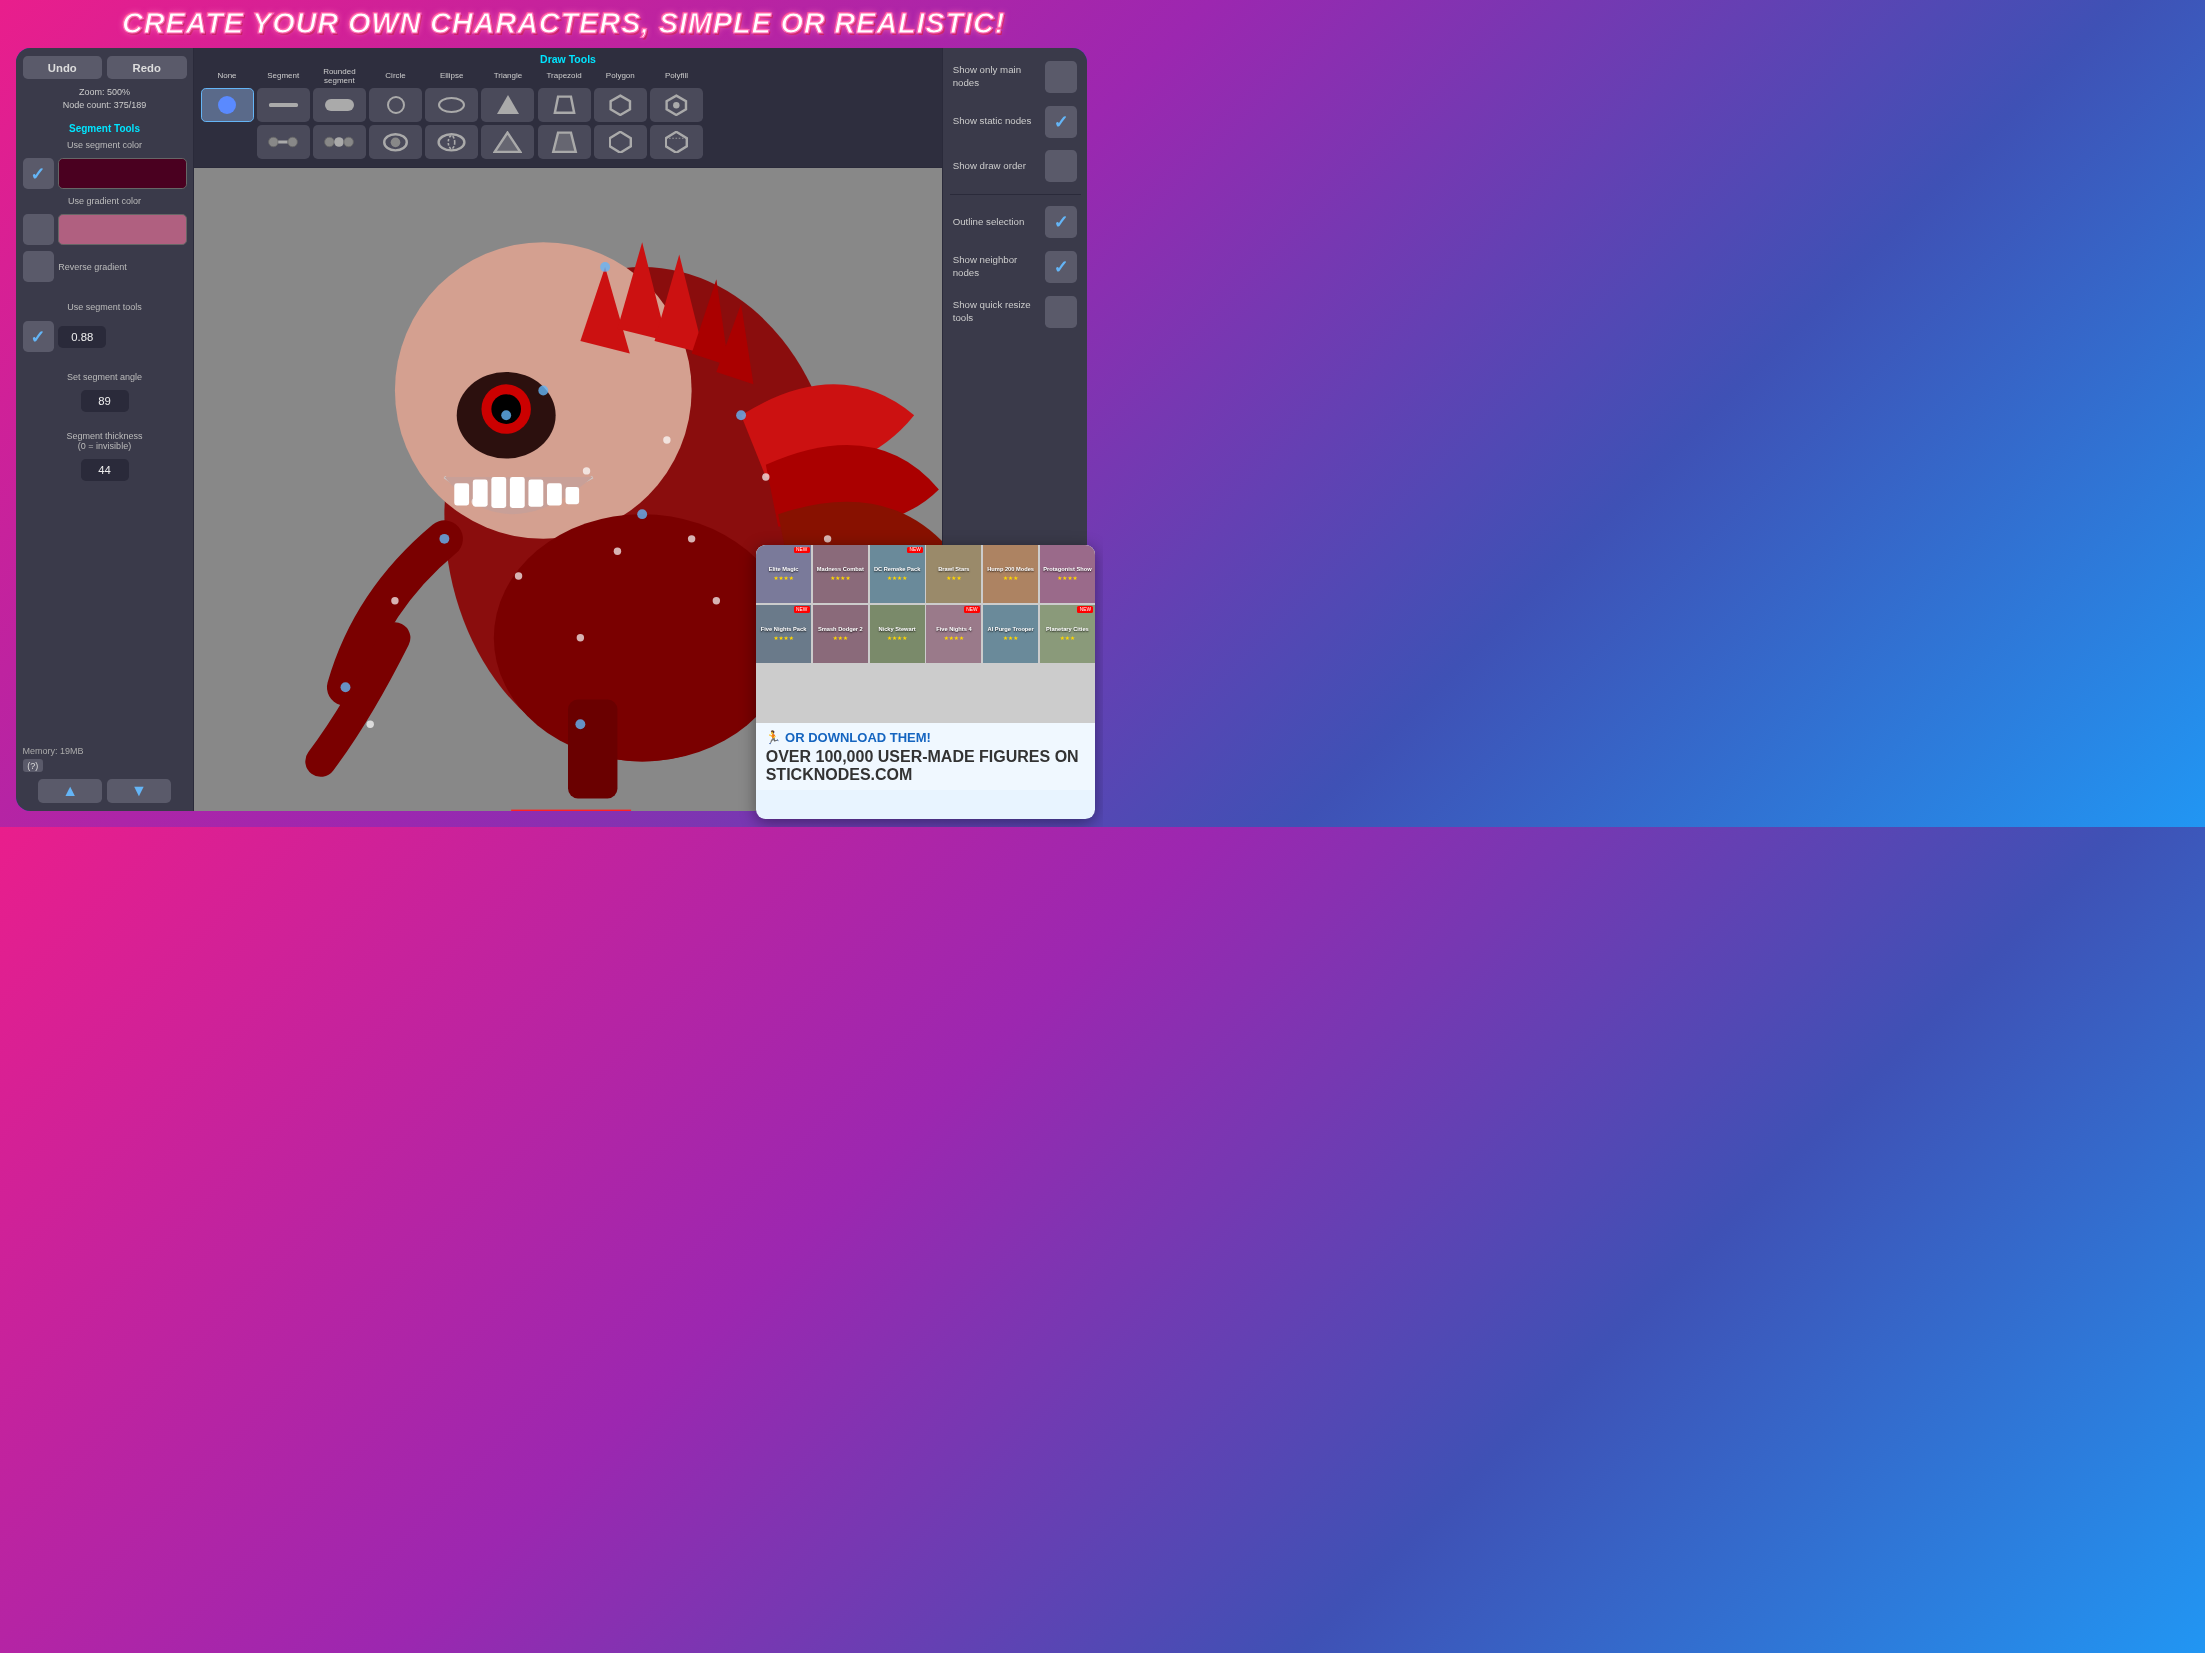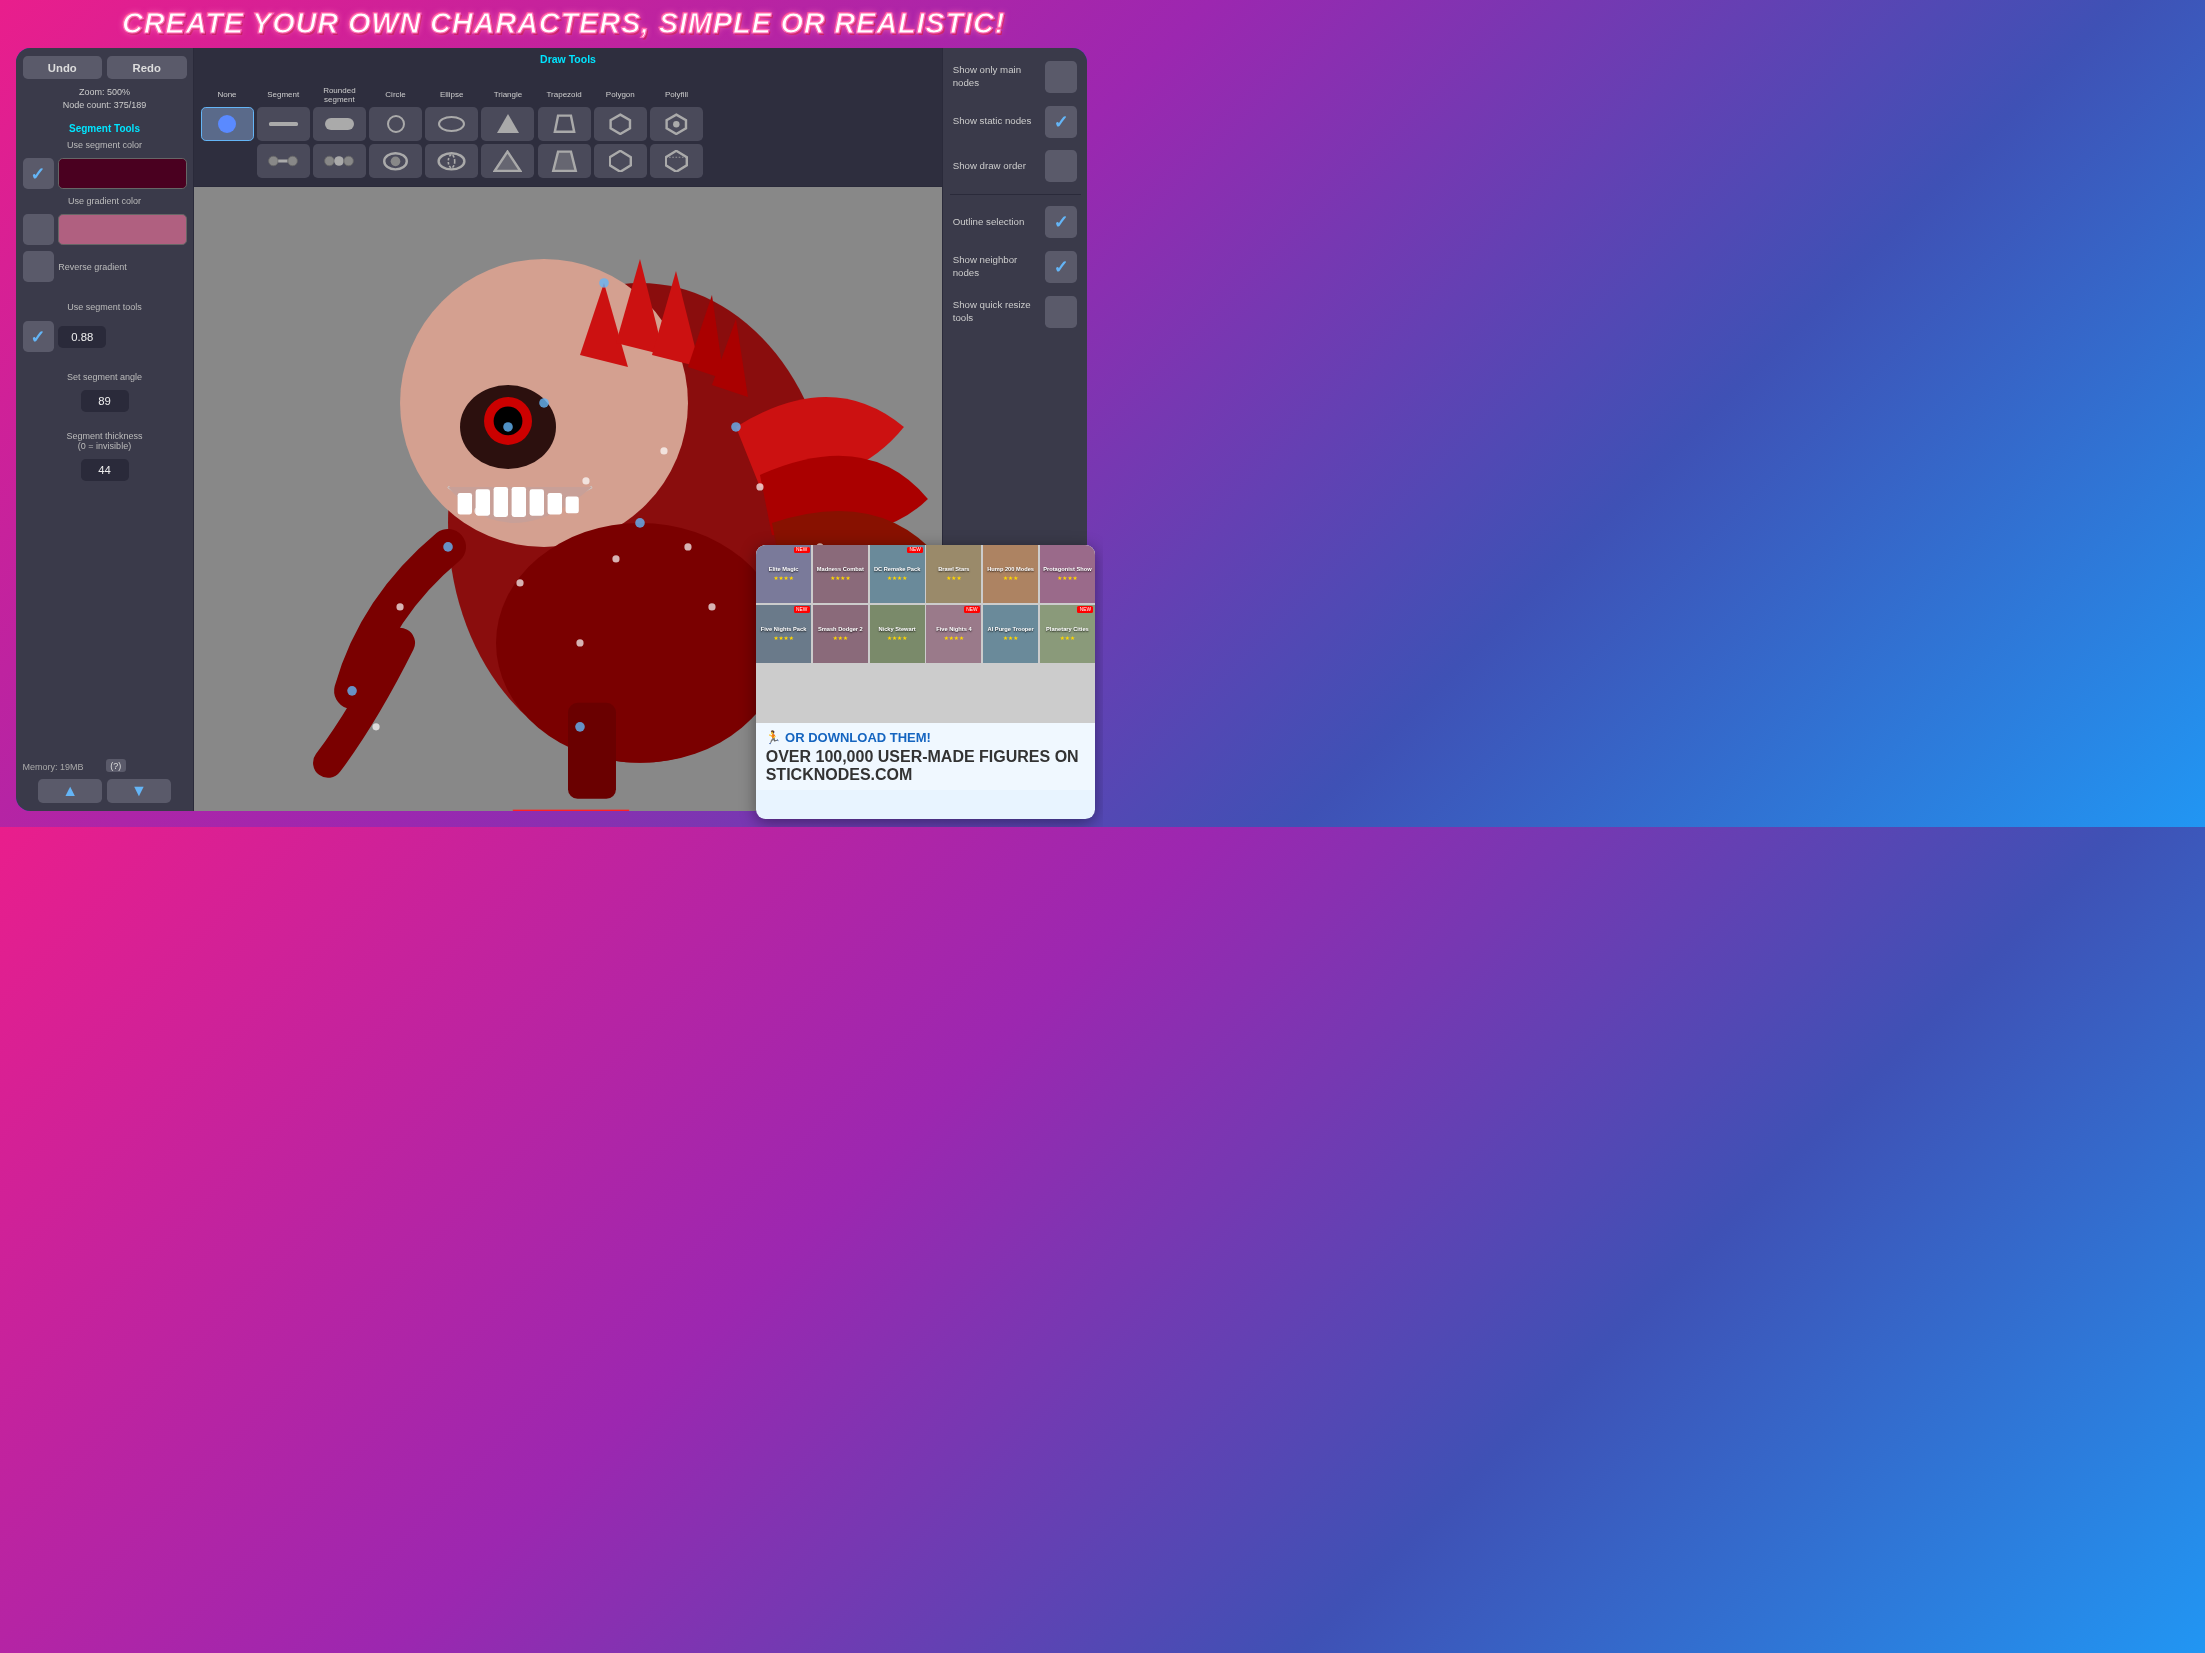--- a/index.html
+++ b/index.html
@@ -153,23 +153,24 @@
       color: #eee;
       font-size: 11.3px;
       padding: 4.8px 8px;
       border-radius: 4.8px;
       min-width: 48px;
       text-align: center;
     }
 
     .memory-row {
       display: flex;
-      align-items: flex-end;
-      gap: 22px;
+      align-items: flex-start;
+      gap: 3px;
       margin-top: auto;
+      flex-direction: column;
     }
     .memory-text {
       color: #aaa;
       font-size: 9px;
     }
     .question-btn {
       background: #5a5a6a;
       border: none;
       border-radius: 3.2px;
       color: #ddd;
@@ -206,21 +207,21 @@
       background: #2e2e3e;
       padding: 4.8px 6.5px;
       border-bottom: 1.6px solid #2a2a3a;
     }
 
     .draw-tools-title {
       color: #00e5ff;
       font-size: 10.5px;
       font-weight: bold;
       text-align: center;
-      margin-bottom: 21px;
+      margin-bottom: 2px;
     }
 
     .tools-row {
       display: flex;
       gap: 3.2px;
       align-items: center;
       margin-bottom: 3.2px;
     }
 
     .tool-label {

